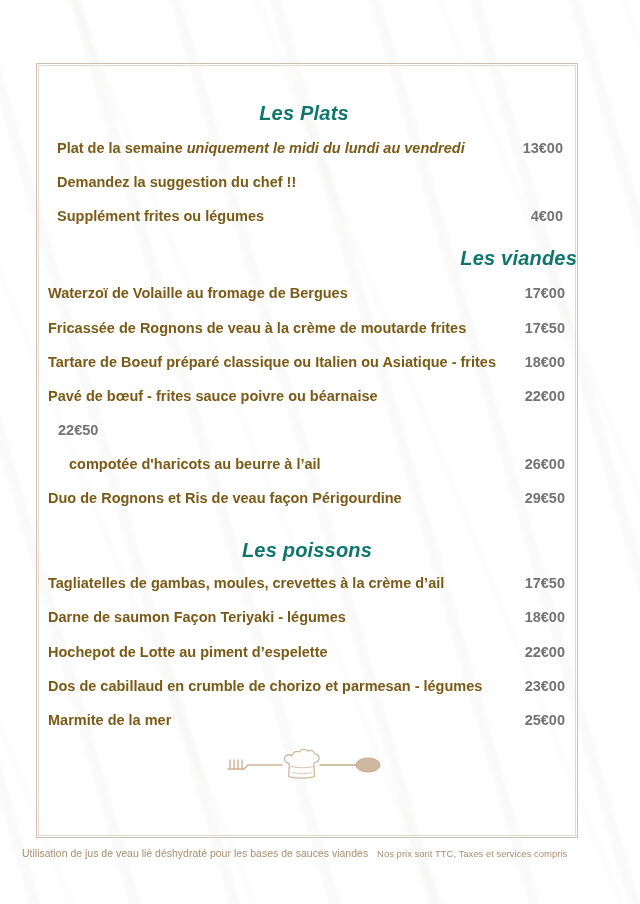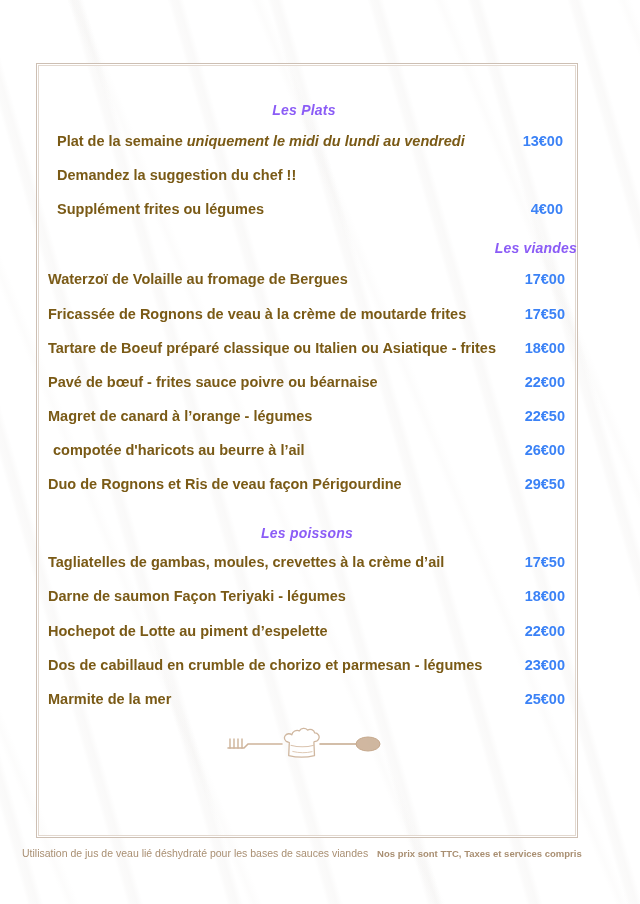--- a/index.html
+++ b/index.html
@@ -58,22 +58,22 @@
     width: 100%;
     height: 100%;
     box-sizing: border-box;
     padding: 0;
   }
 
   
   .section-title {
     font-weight: bold;
     font-style: italic;
-    color: #8b5cf6;
-    font-size: 14px;
+    color: #0f766e;
+    font-size: 20px;
     letter-spacing: 0.2px;
     text-align: center;
     white-space: nowrap;
   }
   .section-title.plats  { margin-top: 38px; }
   .section-title.viandes{ margin-top: 22px; }
   .section-title.poissons{ margin-top: 32px; }
 
   
   .section-title.plats    { padding-right: 6px; }
@@ -91,39 +91,39 @@
     font-weight: bold;
     color: #7a5a16;
     line-height: 1.25;
     white-space: nowrap;
   }
   .menu-row .name { flex: 0 1 auto; }
   .menu-row .price {
     flex: 0 0 auto;
     text-align: right;
     padding-left: 10px;
-    color: #3b82f6;
+    color: #737373;
   }
   .menu-row .name em {
     font-weight: bold;
   }
 
   
   .block-plats {
     padding: 14px 14px 0 20px;
   }
   .block-plats .menu-row { margin-bottom: 16px; }
 
   
   .block-viandes {
     padding: 14px 12px 0 11px;
   }
   .block-viandes .menu-row { margin-bottom: 16px; }
   .block-viandes .menu-row.tight { margin-bottom: 11px; }
-  .block-viandes .menu-row.cont .name { padding-left: 5px; }
+  .block-viandes .menu-row.cont .name { padding-left: 5px; margin-left: 16px; }
 
   
   .block-poissons {
     padding: 12px 12px 0 11px;
   }
   .block-poissons .menu-row { margin-bottom: 16px; align-items: flex-end; }
 
   
   .cutlery {
     margin-top: 10px;
@@ -136,21 +136,21 @@
   
   .footer-note {
     position: absolute;
     left: 22px;
     top: 847px;
     width: 600px;
     font-size: 10.5px;
     color: #a98f72;
     white-space: nowrap;
   }
-  .footer-note .seg2 { font-size: 9.5px; margin-left: 6px; font-weight: bold; }
+  .footer-note .seg2 { font-size: 9.5px; margin-left: 6px; }
 </style>
 </head>
 <body>
 
 <div class="bg-texture"></div>
 
 <div class="menu-frame">
  <div class="frame-inner">
 
   <div class="section-title plats">Les Plats</div>
@@ -183,21 +183,20 @@
     </li>
     <li class="menu-row">
       <span class="name">Tartare de Boeuf préparé classique ou Italien ou Asiatique - frites</span>
       <span class="price">18€00</span>
     </li>
     <li class="menu-row">
       <span class="name">Pavé de bœuf - frites  sauce poivre ou béarnaise</span>
       <span class="price">22€00</span>
     </li>
     <li class="menu-row">
-      <span class="name">Magret de canard à l’orange - légumes</span>
       <span class="price">22€50</span>
     </li>
     <li class="menu-row cont">
       <span class="name">compotée d'haricots  au beurre à l’ail</span>
       <span class="price">26€00</span>
     </li>
     <li class="menu-row">
       <span class="name">Duo de Rognons et Ris de veau façon Périgourdine</span>
       <span class="price">29€50</span>
     </li>

